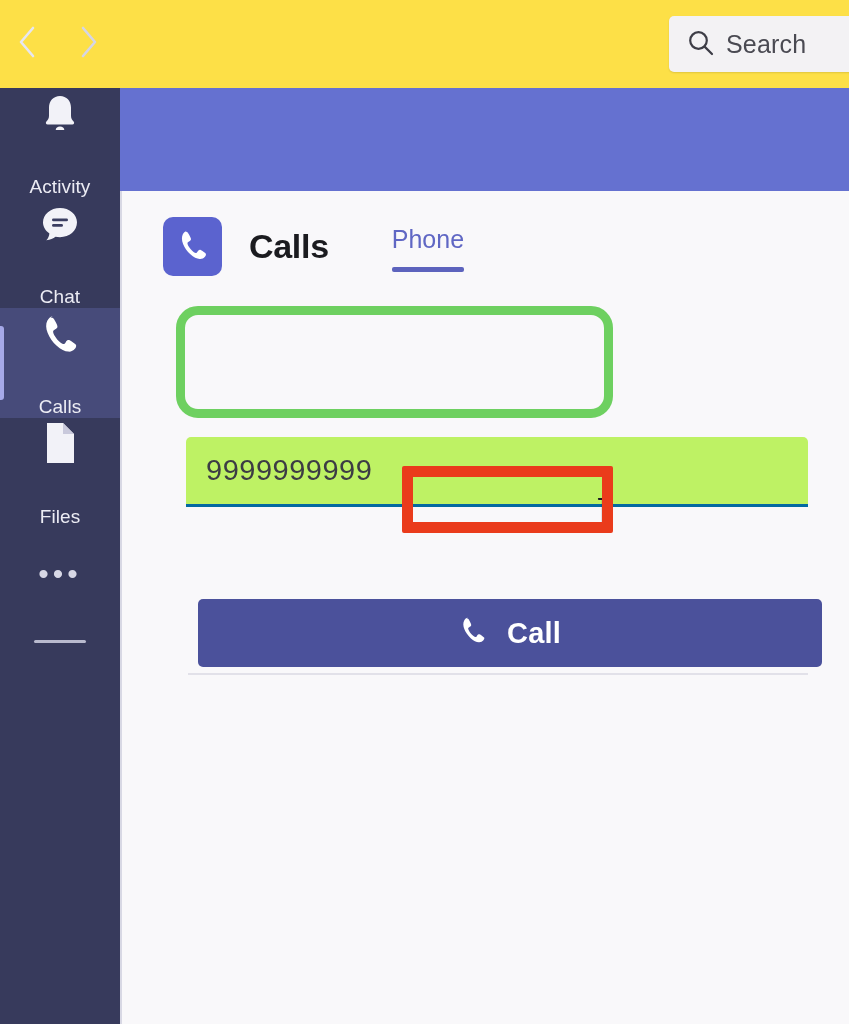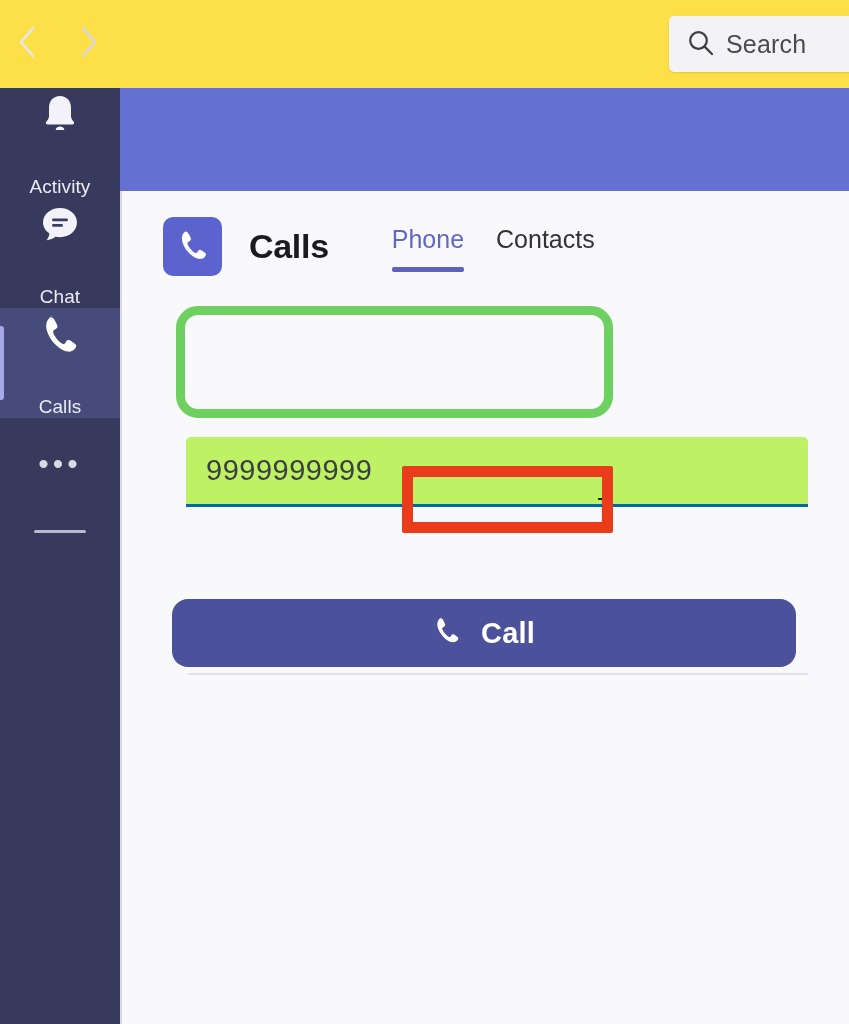--- a/index.html
+++ b/index.html
@@ -175,21 +175,21 @@
     font-size: 34px;
     font-weight: bold;
     color: #1b1b1f;
     margin-left: 27px;
     letter-spacing: -0.3px;
   }
   .tabs {
     display: flex;
     align-items: flex-start;
     margin-left: 47px;
-    gap: 0;
+    gap: 8px;
   }
   .tab {
     position: relative;
     font-size: 25px;
     color: #31313a;
     padding: 4px 16px 18px 16px;
     cursor: pointer;
     white-space: nowrap;
   }
   .tab.active { color: #6067c4; }
@@ -224,26 +224,26 @@
     font-size: 29px;
     color: #3c3c44;
     padding: 0 20px;
     outline: none;
     letter-spacing: 0.5px;
   }
 
   
   .call-btn {
     position: absolute;
-    left: 50px; top: 408px;
+    left: 76px; top: 408px;
     width: 624px;
     height: 68px;
     background: #4b519b;
     border: none;
-    border-radius: 16px;
+    border-radius: 5px;
     color: #ffffff;
     font-family: "Liberation Sans", sans-serif;
     font-size: 29px;
     font-weight: bold;
     cursor: pointer;
     display: flex;
     align-items: center;
     justify-content: center;
     gap: 20px;
     letter-spacing: 0.2px;
@@ -348,20 +348,29 @@
 
     <div class="rail-item active">
       <span class="rail-icon">
         <svg width="40" height="42" viewBox="0 0 40 42">
           <path d="M12.6 3.2 c-2.2 0.5 -4.1 2.2 -5.3 4.5 c-1.6 3.2 -1.5 7.4 0.3 12 c1.8 4.7 5.1 9.5 9.1 13 c4 3.6 8.2 5.7 11.6 5.9 c2.7 0.2 5 -0.8 6.6 -2.8 c1 -1.2 1.5 -2.6 1.2 -3.6 c-0.2 -0.8 -0.9 -1.4 -3 -2.8 c-3 -2 -4.1 -2.5 -5.1 -2.3 c-0.9 0.2 -1.5 0.8 -2.4 2.3 c-0.7 1.2 -1.3 1.7 -2.1 1.7 c-1.3 0 -4 -2 -6.3 -4.7 c-2.5 -2.9 -4.3 -6.3 -4.1 -7.8 c0.1 -0.8 0.5 -1.2 1.9 -2 c1.6 -0.9 2.2 -1.5 2.4 -2.5 c0.2 -1 -0.2 -2.2 -1.9 -5.4 c-1.3 -2.4 -1.9 -3.3 -2.6 -3.7 c-0.5 -0.3 -1.3 -0.4 -2.3 -0.2 z" fill="#ffffff"></path>
         </svg>
       </span>
       <span class="rail-label">Calls</span>
     </div>
 
+    <div class="rail-item">
+      <span class="rail-icon">
+        <svg width="36" height="44" viewBox="0 0 36 44">
+          <path d="M5 2 h16 l11 11 v29 h-27 z" fill="#f2f2f8"></path>
+          <path d="M21 2 v11 h11 z" fill="#c9c9dc"></path>
+        </svg>
+      </span>
+      <span class="rail-label">Files</span>
+    </div>
 
     <div class="rail-more">
       <span>•••</span>
     </div>
 
     <div class="rail-divider"></div>
   </div>
 
   <div class="content">
     <div class="banner"></div>
@@ -376,23 +385,20 @@
             </svg>
           </span>
         </div>
 
         <div class="page-title">Calls</div>
 
         <div class="tabs">
           <div class="tab active">
             <span>Phone</span>
           </div>
-          <div class="tab">
-            <span>Contacts</span>
-          </div>
         </div>
       </div>
 
       <div class="phone-row">
         <input class="phone-input" type="text" value="9999999999" style="">
       </div>
 
       <button class="call-btn">
         <span>
           <svg width="28" height="30" viewBox="0 0 40 42">

